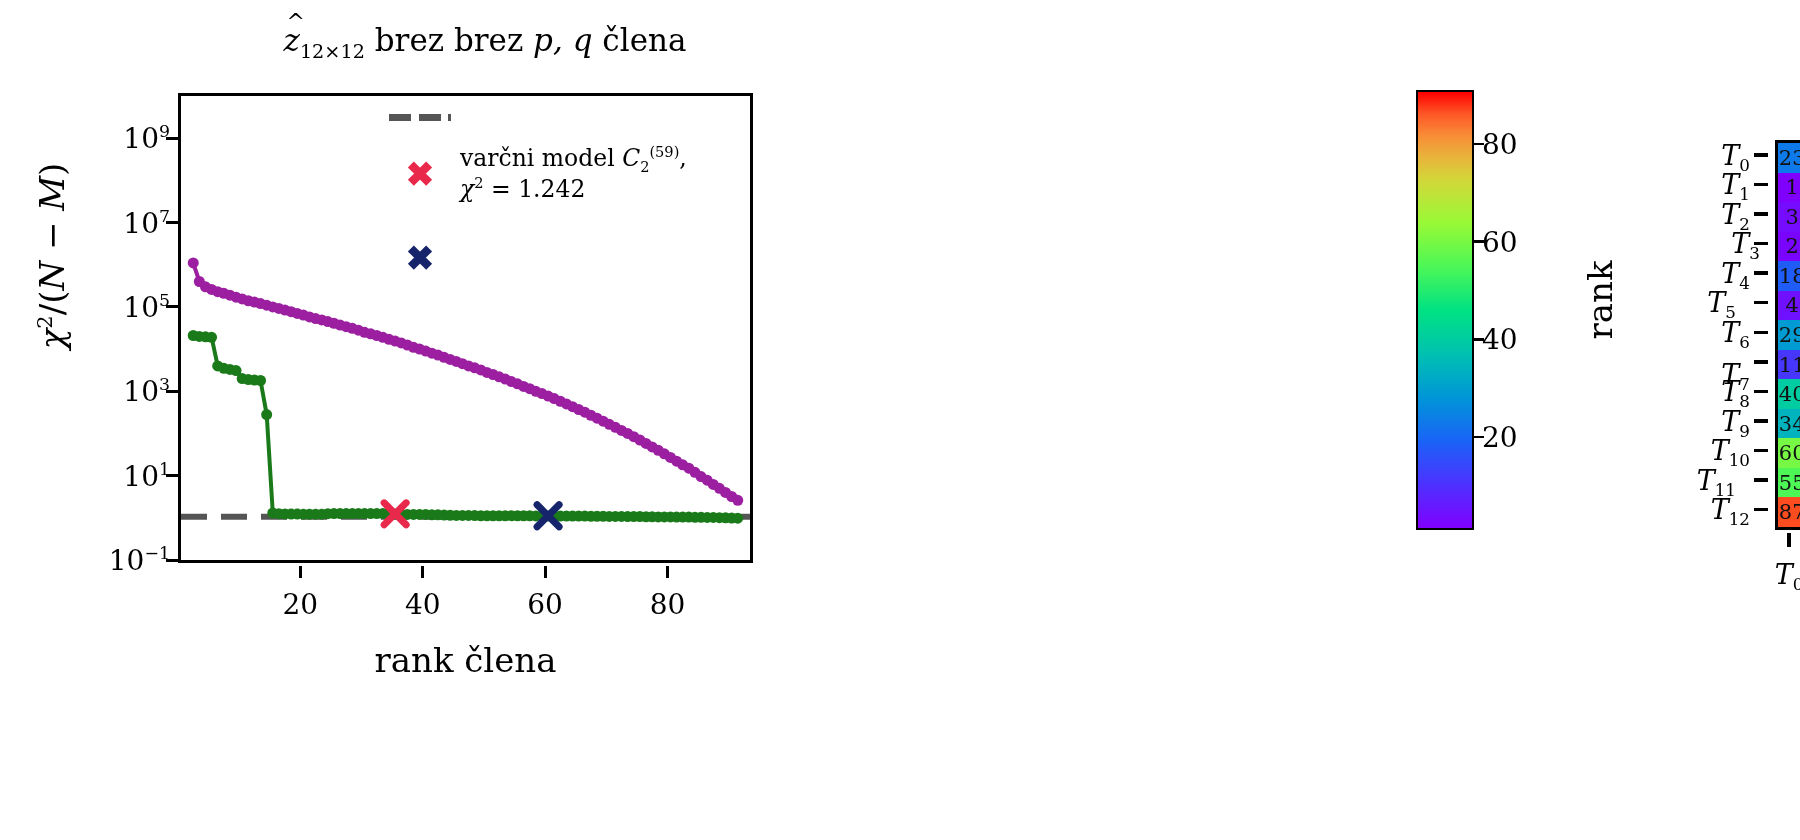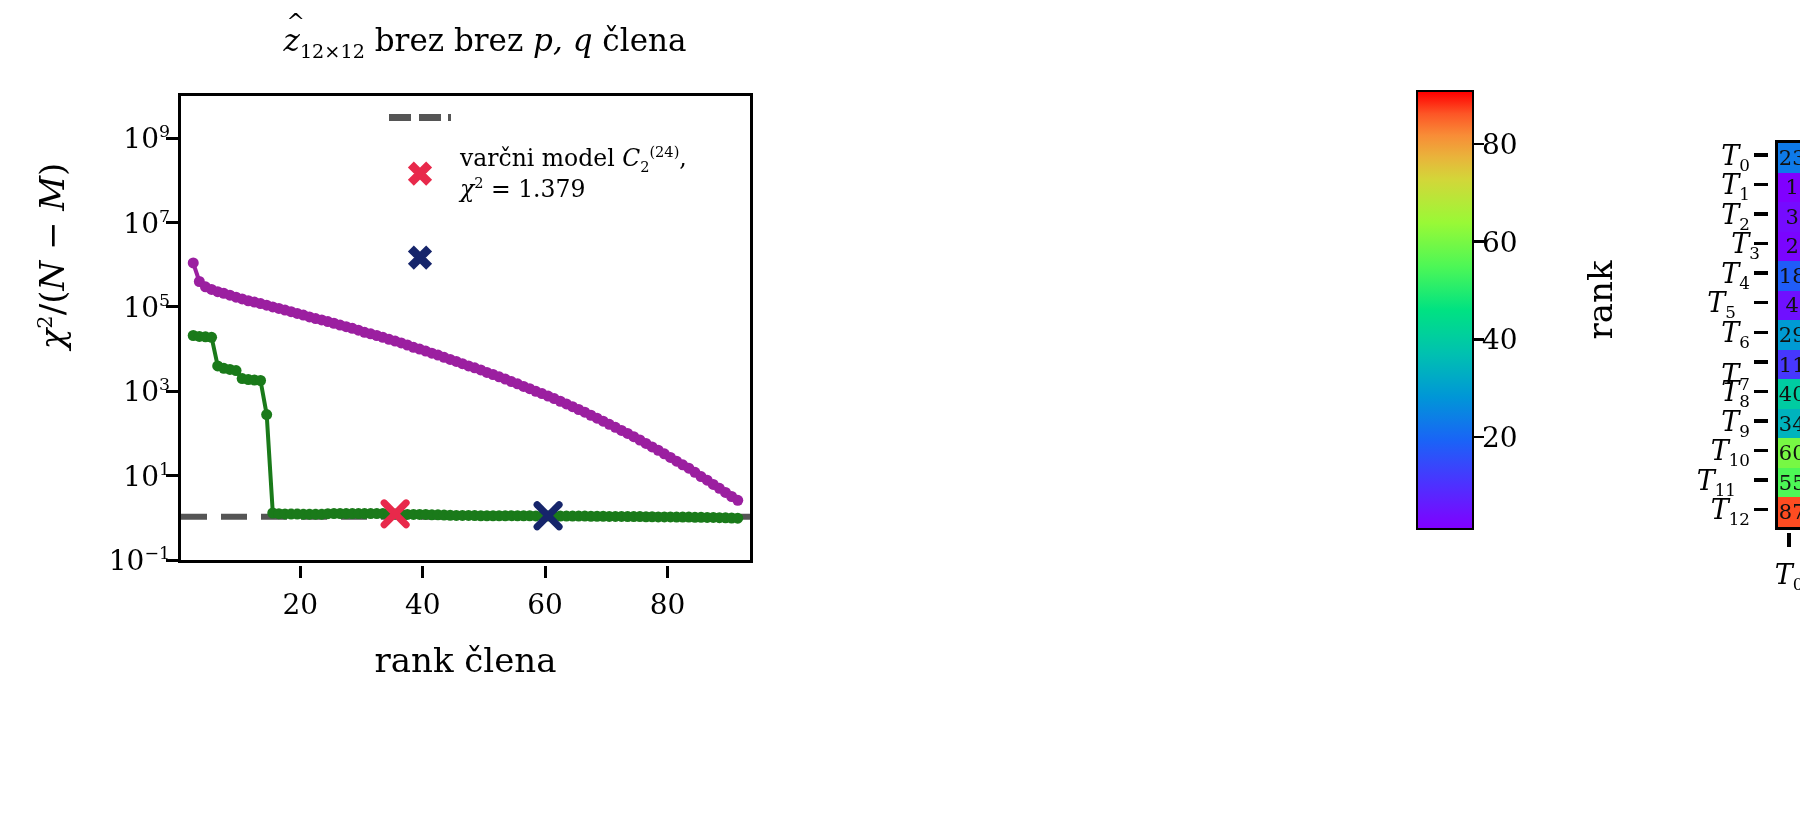--- a/index.html
+++ b/index.html
@@ -320,22 +320,22 @@
               <i style="left:59px;width:3px;"></i>
             </span>
         </div>
       </div>
 
       <div class="legend-row" style="margin-top:22px;">
         <div class="legend-key">
           <span class="x-key" style="color:#E8294B;">✖</span>
         </div>
         <div class="legend-text">
-          <div>varčni model <span class="it">C</span><sub>2</sub><sup>(24)</sup>,</div>
-          <div><span class="it">χ</span><sup>2</sup> = <span>1.379</span></div>
+          <div>varčni model <span class="it">C</span><sub>2</sub><sup>(59)</sup>,</div>
+          <div><span class="it">χ</span><sup>2</sup> = <span>1.242</span></div>
         </div>
       </div>
 
       <div class="legend-row" style="margin-top:22px;">
         <div class="legend-key">
           <span class="x-key" style="color:#16256B;">✖</span>
         </div>
       </div>
 
     </div>

